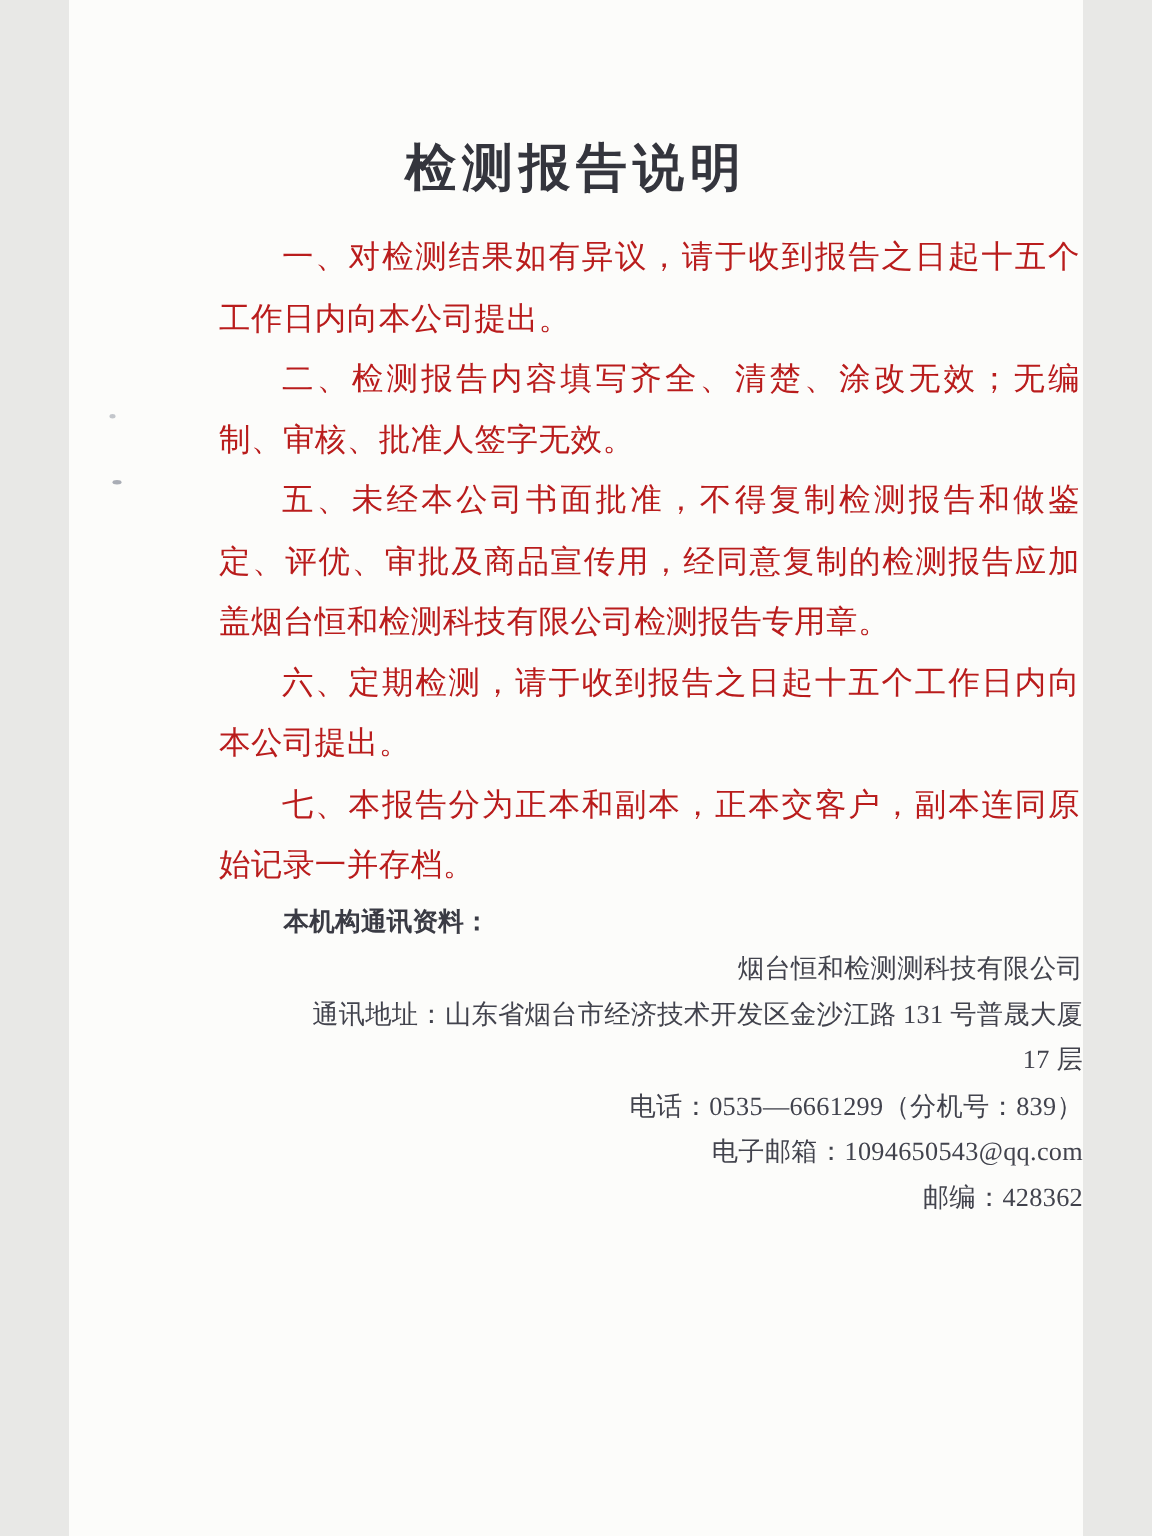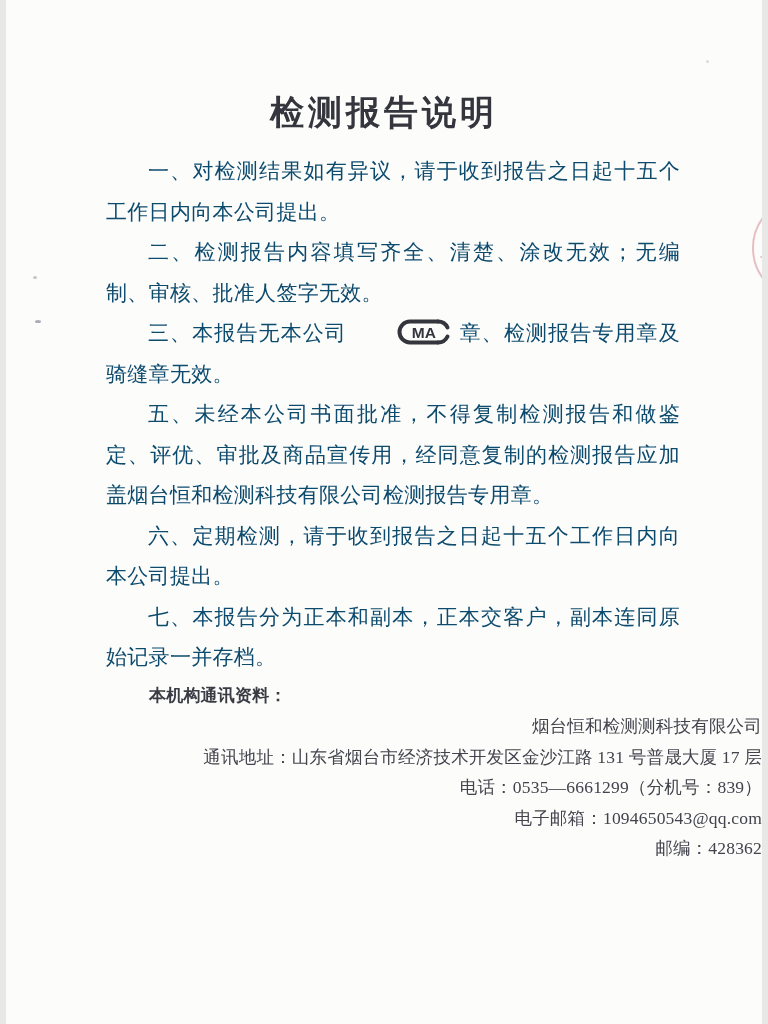--- a/index.html
+++ b/index.html
@@ -2,21 +2,21 @@
 <html><head>
 <meta charset="utf-8">
 <style>
   html, body {
     margin: 0;
     padding: 0;
     background: #e8e8e6;
   }
   .page {
     position: relative;
-    width: 756px;
+    width: 676px;
     height: 1024px;
     margin: 0 auto;
     background: #fcfcfa;
     overflow: hidden;
     font-family: "Liberation Serif", "DejaVu Serif", serif;
     color: #45464f;
   }
   .doc-title {
     margin: 0;
     padding-top: 90px;
@@ -27,21 +27,21 @@
     letter-spacing: 4px;
     color: #34353d;
   }
   .doc-body {
     width: 574px;
     margin: 15px 0 0 100px;
     font-size: 21px;
     line-height: 40.5px;
     letter-spacing: 0.3px;
     text-align: justify;
-    color: #0c4a6e;
+    color: #b91c1c;
   }
   .doc-body p {
     margin: 0;
     text-indent: 2em;
   }
   .cma-badge {
     display: inline-block;
     vertical-align: -6px;
     margin: 0 7px;
     line-height: 0;
@@ -91,26 +91,20 @@
 </head>
 <body>
 
 <div class="page">
 
   <h1 class="doc-title">检测报告说明</h1>
 
   <div class="doc-body">
     <p>一、对检测结果如有异议，请于收到报告之日起十五个工作日内向本公司提出。</p>
     <p>二、检测报告内容填写齐全、清楚、涂改无效；无编制、审核、批准人签字无效。</p>
-    <p><span>三、本报告无本公司</span><span class="cma-badge"><svg width="56" height="28" viewBox="0 0 56 28" aria-hidden="true">
-        <path d="M42 3.5 H14 A10.5 10.5 0 0 0 14 24.5 H42" fill="none" stroke="#34353d" stroke-width="4" stroke-linecap="round"></path>
-        <path d="M42 3.5 A10.5 10.5 0 0 1 51.5 9.5" fill="none" stroke="#34353d" stroke-width="4" stroke-linecap="round"></path>
-        <path d="M42 24.5 A10.5 10.5 0 0 0 51.5 18.5" fill="none" stroke="#34353d" stroke-width="4" stroke-linecap="round"></path>
-        <text x="28" y="19.5" text-anchor="middle" font-family="Liberation Sans, DejaVu Sans, sans-serif" font-size="15.5" font-weight="bold" fill="#34353d">MA</text>
-      </svg></span><span>章、检测报告专用章及骑缝章无效。</span></p>
     <p>五、未经本公司书面批准，不得复制检测报告和做鉴定、评优、审批及商品宣传用，经同意复制的检测报告应加盖烟台恒和检测科技有限公司检测报告专用章。</p>
     <p>六、定期检测，请于收到报告之日起十五个工作日内向本公司提出。</p>
     <p>七、本报告分为正本和副本，正本交客户，副本连同原始记录一并存档。</p>
   </div>
 
   <div class="contact-block">
     <div class="contact-heading">本机构通讯资料：</div>
     <div class="contact-line">烟台恒和检测测科技有限公司</div>
     <div class="contact-line">通讯地址：山东省烟台市经济技术开发区金沙江路 131 号普晟大厦 17 层</div>
     <div class="contact-line">电话：0535—6661299（分机号：839）</div>

